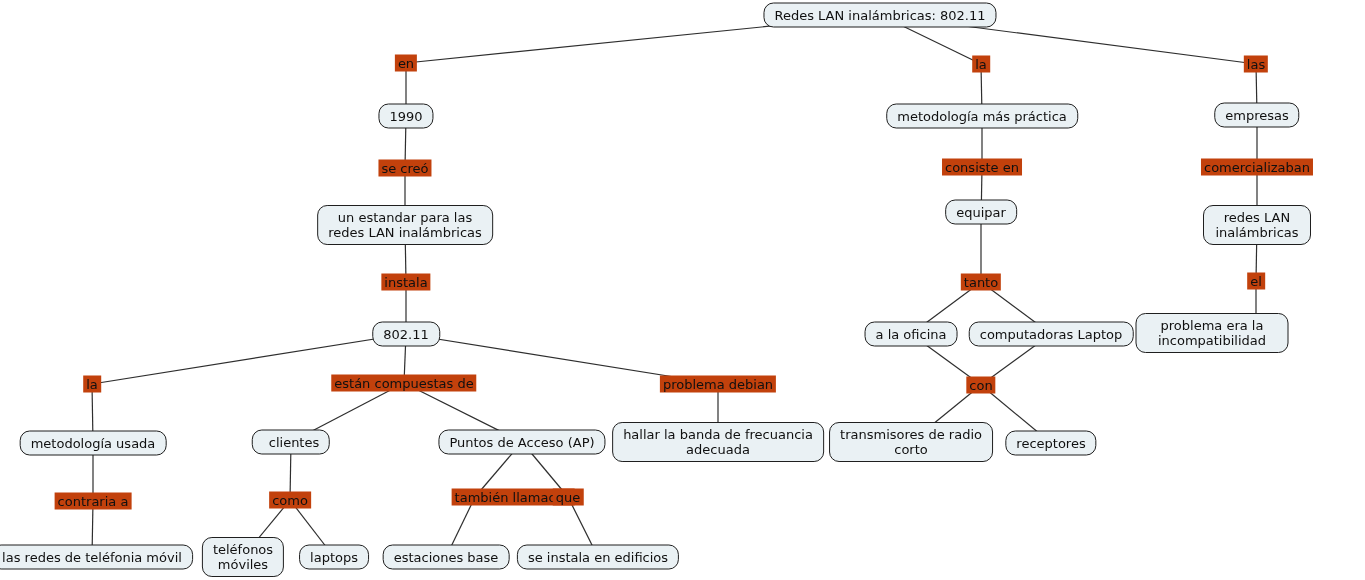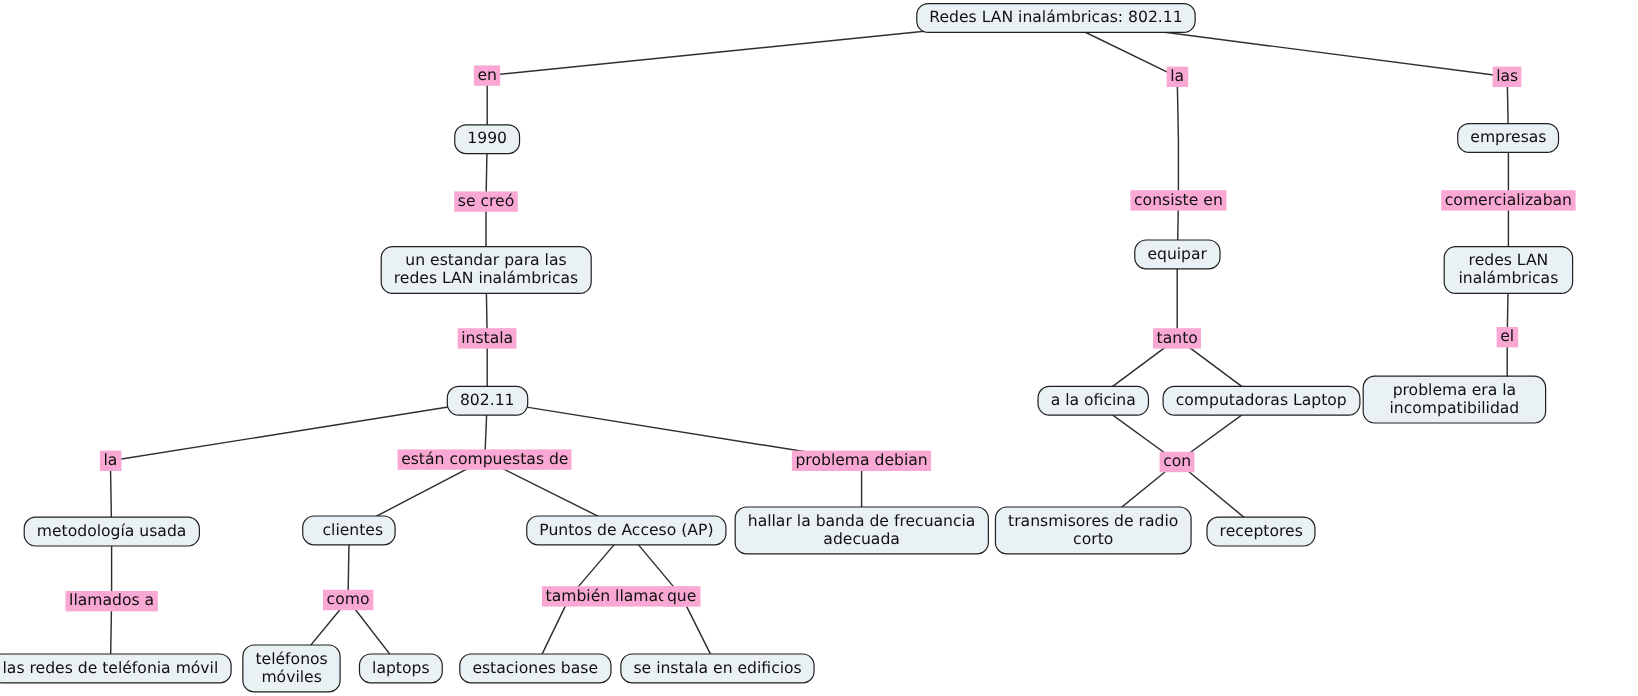--- a/index.html
+++ b/index.html
@@ -23,21 +23,21 @@
     font-size:13px;
     line-height:15px;
     color:#101010;
     text-align:center;
     white-space:pre-line;
     box-sizing:border-box;
   }
   .link-label{
     position:absolute;
     transform:translate(-50%,-50%);
-    background:#f9a8d4;
+    background:#c2410c;
     padding:1px 3px;
     font-size:13px;
     line-height:15px;
     color:#101010;
     text-align:left;
     white-space:pre;
   }
 </style>
 </head>
 <body>
@@ -94,34 +94,35 @@
       <div class="concept" style="left: 92px; top: 557px;">las redes de teléfonia móvil</div>
       <div class="concept" style="left: 291px; top: 442px; padding-left: 16px;">clientes</div>
       <div class="concept" style="left: 243px; top: 557px;">teléfonos
 móviles</div>
       <div class="concept" style="left: 334px; top: 557px;">laptops</div>
       <div class="concept" style="left: 522px; top: 442px;">Puntos de Acceso (AP)</div>
       <div class="concept" style="left: 446px; top: 557px;">estaciones base</div>
       <div class="concept" style="left: 598px; top: 557px;">se instala en edificios</div>
       <div class="concept" style="left: 718px; top: 442px;">hallar la banda de frecuancia
 adecuada</div>
+      <div class="concept" style="left: 982px; top: 116px;">metodología más práctica</div>
       <div class="concept" style="left: 981px; top: 212px;">equipar</div>
       <div class="concept" style="left: 911px; top: 334px;">a la oficina</div>
       <div class="concept" style="left: 911px; top: 442px;">transmisores de radio
 corto</div>
       <div class="concept" style="left: 1051px; top: 334px;">computadoras Laptop</div>
       <div class="concept" style="left: 1051px; top: 443px;">receptores</div>
       <div class="concept" style="left: 1257px; top: 115px;">empresas</div>
       <div class="concept" style="left: 1257px; top: 225px;">redes LAN inalámbricas</div>
       <div class="concept" style="left: 1212px; top: 333px;">problema era la incompatibilidad</div>
       <div class="link-label" style="left: 406px; top: 63px;">en</div>
       <div class="link-label" style="left: 405px; top: 168px;">se creó</div>
       <div class="link-label" style="left: 406px; top: 282px;">instala</div>
       <div class="link-label" style="left: 92px; top: 384px;">la</div>
-      <div class="link-label" style="left: 93px; top: 501px;">llamados a</div>
+      <div class="link-label" style="left: 93px; top: 501px;">contraria a</div>
       <div class="link-label" style="left: 404px; top: 383px;">están compuestas de</div>
       <div class="link-label" style="left: 290px; top: 500px;">como</div>
       <div class="link-label" style="left: 475px; top: 497px; margin-left: 38px;">también llamados</div>
       <div class="link-label" style="left: 568px; top: 497px;">que</div>
       <div class="link-label" style="left: 718px; top: 384px;">problema debian</div>
       <div class="link-label" style="left: 981px; top: 64px;">la</div>
       <div class="link-label" style="left: 982px; top: 167px;">consiste en</div>
       <div class="link-label" style="left: 981px; top: 282px;">tanto</div>
       <div class="link-label" style="left: 981px; top: 385px;">con</div>
       <div class="link-label" style="left: 1256px; top: 64px;">las</div>

